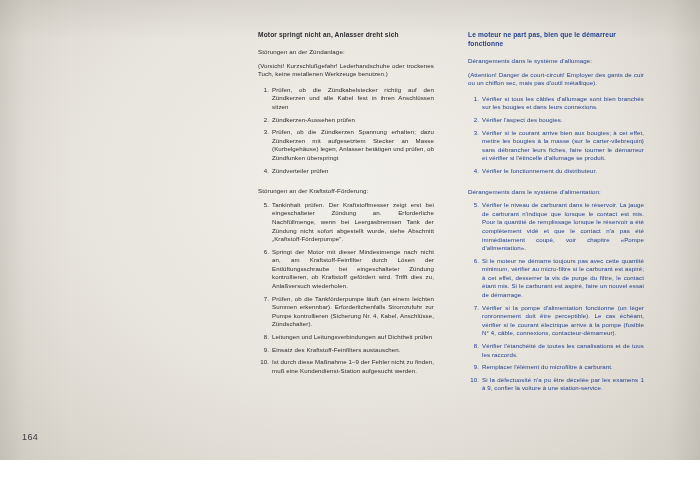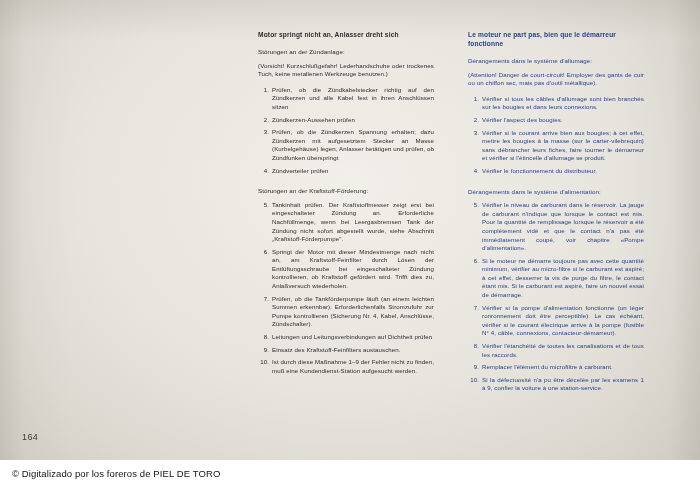--- a/index.html
+++ b/index.html
@@ -166,14 +166,13 @@
         <li><span class="n">8.</span><span>Vérifier l'étanchéité de toutes les canalisations et de tous les raccords.</span></li>
         <li><span class="n">9.</span><span>Remplacer l'élément du microfiltre à carburant.</span></li>
         <li><span class="n">10.</span><span>Si la défectuosité n'a pu être décelée par les examens 1 à 9, confier la voiture à une station-service.</span></li>
       </ol>
     </div>
 
     <div class="page-number">164</div>
   </div>
 
   <div class="footer-bar"></div>
-  <div class="footer-text">© Digitalizado por los foreros de PIEL DE TORO</div>
 </div>
 
 </body></html>

